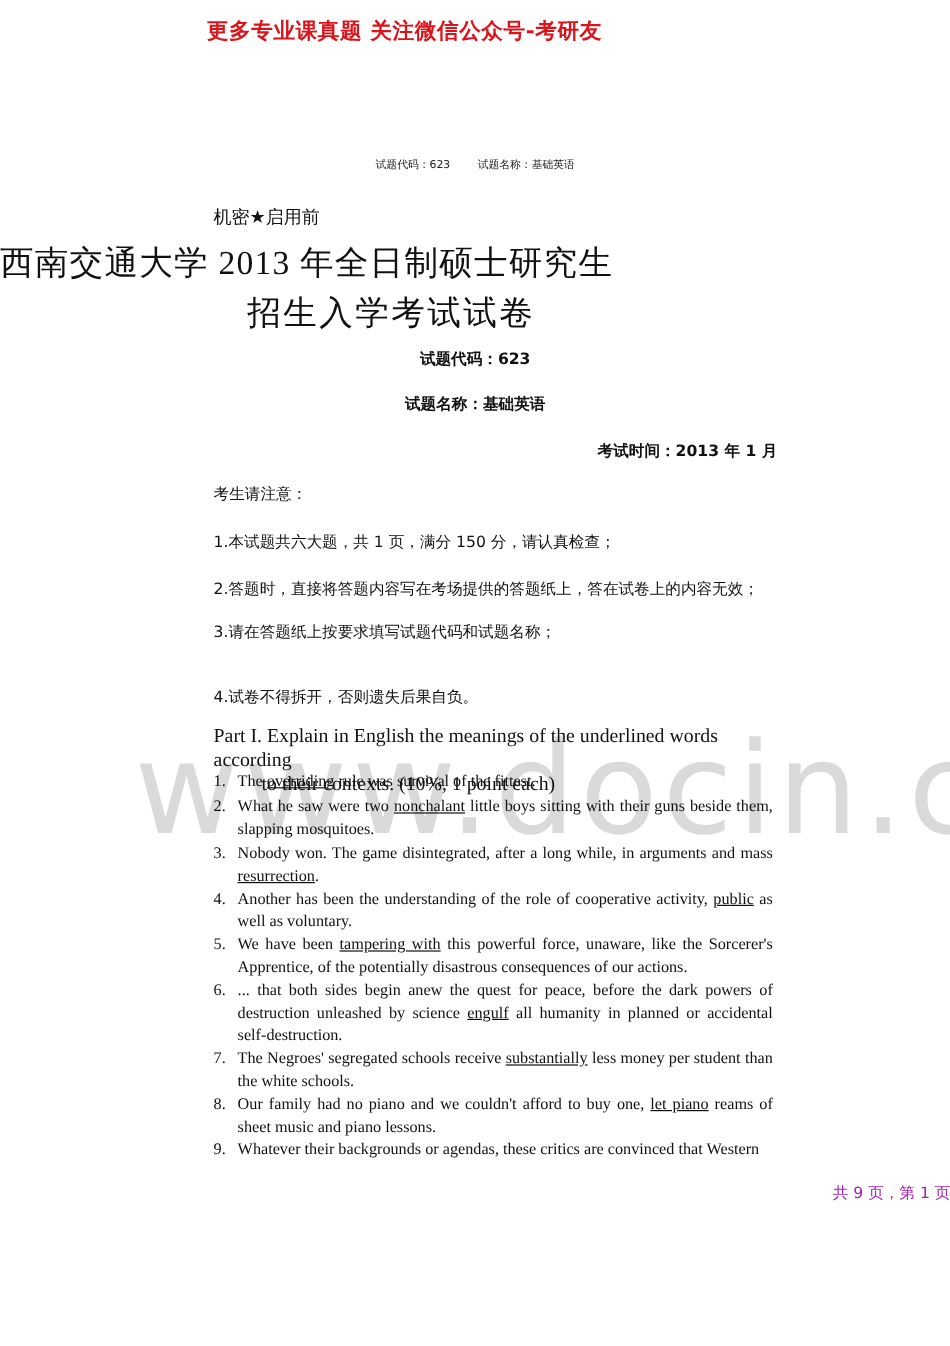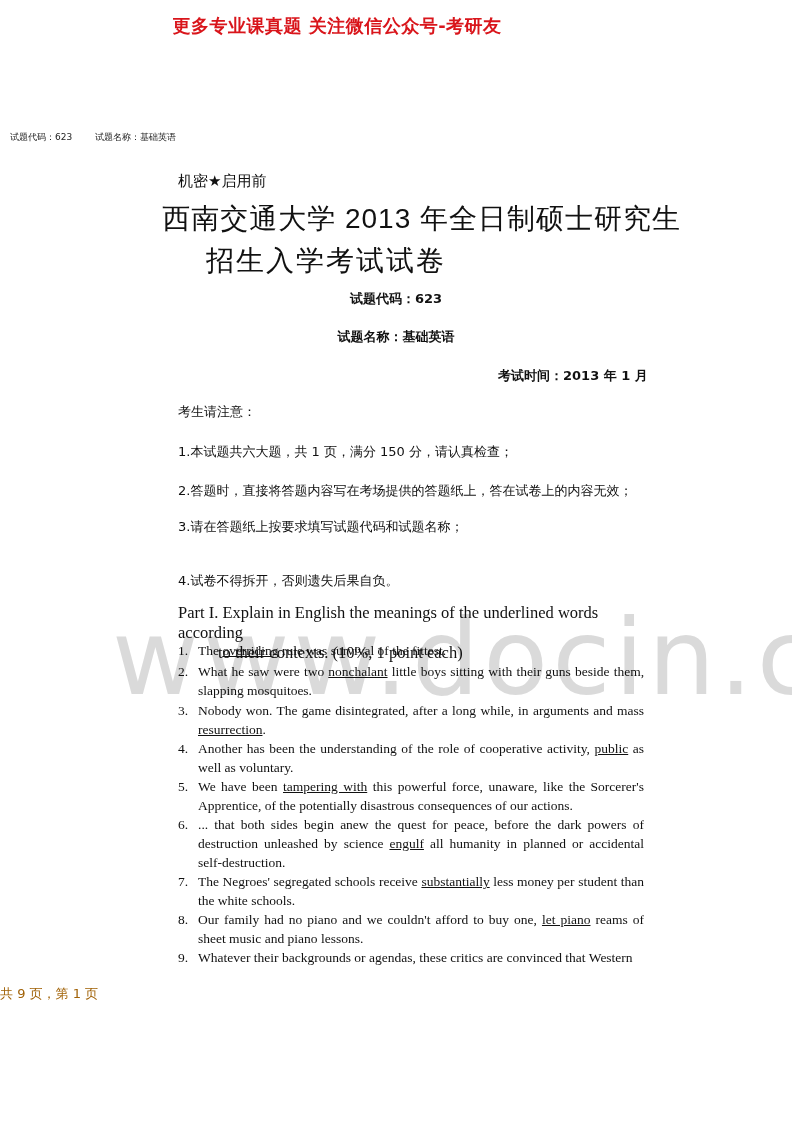--- a/index.html
+++ b/index.html
@@ -1,34 +1,34 @@
 <!DOCTYPE html>
 <html><head>
 <meta charset="utf-8">
 <style>
   html, body { margin: 0; padding: 0; background: #ffffff; }
   body { width: 792px; height: 1122px; position: relative; overflow: hidden; font-family: "DejaVu Sans", sans-serif; color: #1a1a1a; }
   .banner { position: absolute; top: 14px; left: 0; width: 674px; text-align: center; color: #d9151b; font-weight: bold; font-size: 18px; letter-spacing: 0.5px; }
-  .header-small { position: absolute; top: 131px; left: 0; width: 792px; text-align: left; font-size: 9px; color: #222; }
+  .header-small { position: absolute; top: 131px; left: 0; width: 792px; text-align: center; font-size: 9px; color: #222; }
   .header-small span { margin: 0 10px; }
   .confidential { position: absolute; top: 172px; left: 178px; font-size: 15px; color: #111; }
-  .title1 { position: absolute; top: 200px; left: 0; width: 681px; text-align: right; font-size: 28px; color: #111; font-family: Liberation Sans, sans-serif; letter-spacing: 1px; }
+  .title1 { position: absolute; top: 200px; left: 0; width: 681px; text-align: left; font-size: 28px; color: #111; font-family: Liberation Serif, serif; letter-spacing: 1px; }
   .title2 { position: absolute; top: 242px; left: 0; width: 652px; text-align: center; font-size: 28px; color: #111; font-family: "DejaVu Serif", serif; letter-spacing: 2px; }
   .code-line { position: absolute; top: 290px; left: 0; width: 792px; text-align: center; font-size: 13px; font-weight: bold; color: #111; }
   .name-line { position: absolute; top: 328px; left: 0; width: 792px; text-align: center; font-size: 13px; font-weight: bold; color: #111; }
   .time-line { position: absolute; top: 367px; left: 498px; font-size: 13px; font-weight: bold; color: #111; }
   .notice-head { position: absolute; top: 403px; left: 178px; font-size: 13px; color: #111; }
   .notice { position: absolute; left: 178px; font-size: 13px; color: #111; }
   .part-title { position: absolute; top: 603px; left: 178px; width: 470px; font-family: "Liberation Serif", serif; font-size: 16.5px; color: #111; line-height: 20px; }
   .part-title .cont { display: block; padding-left: 40px; }
   .q { position: absolute; left: 178px; width: 466px; font-family: "Liberation Serif", serif; font-size: 13.5px; color: #111; line-height: 19px; }
   .q .num { position: absolute; left: 0; top: 0; width: 18px; }
   .q .txt { display: block; margin-left: 20px; text-align: justify; }
   .u { text-decoration: underline; }
-  .footer { position: absolute; top: 985px; left: 0; width: 792px; text-align: left; font-size: 13px; color: #a16207; }
+  .footer { position: absolute; top: 985px; left: 0; width: 792px; text-align: right; font-size: 13px; color: #a21caf; }
   .watermark { position: absolute; top: 596px; left: 112px; font-family: "DejaVu Sans", sans-serif; font-size: 106px; color: rgba(150,150,150,0.35); letter-spacing: 4px; pointer-events: none; }
 </style>
 </head>
 <body>
 
 <div class="banner">更多专业课真题 关注微信公众号-考研友</div>
 
 <div class="header-small">
   <span>试题代码：623</span>
   <span>试题名称：基础英语</span>

